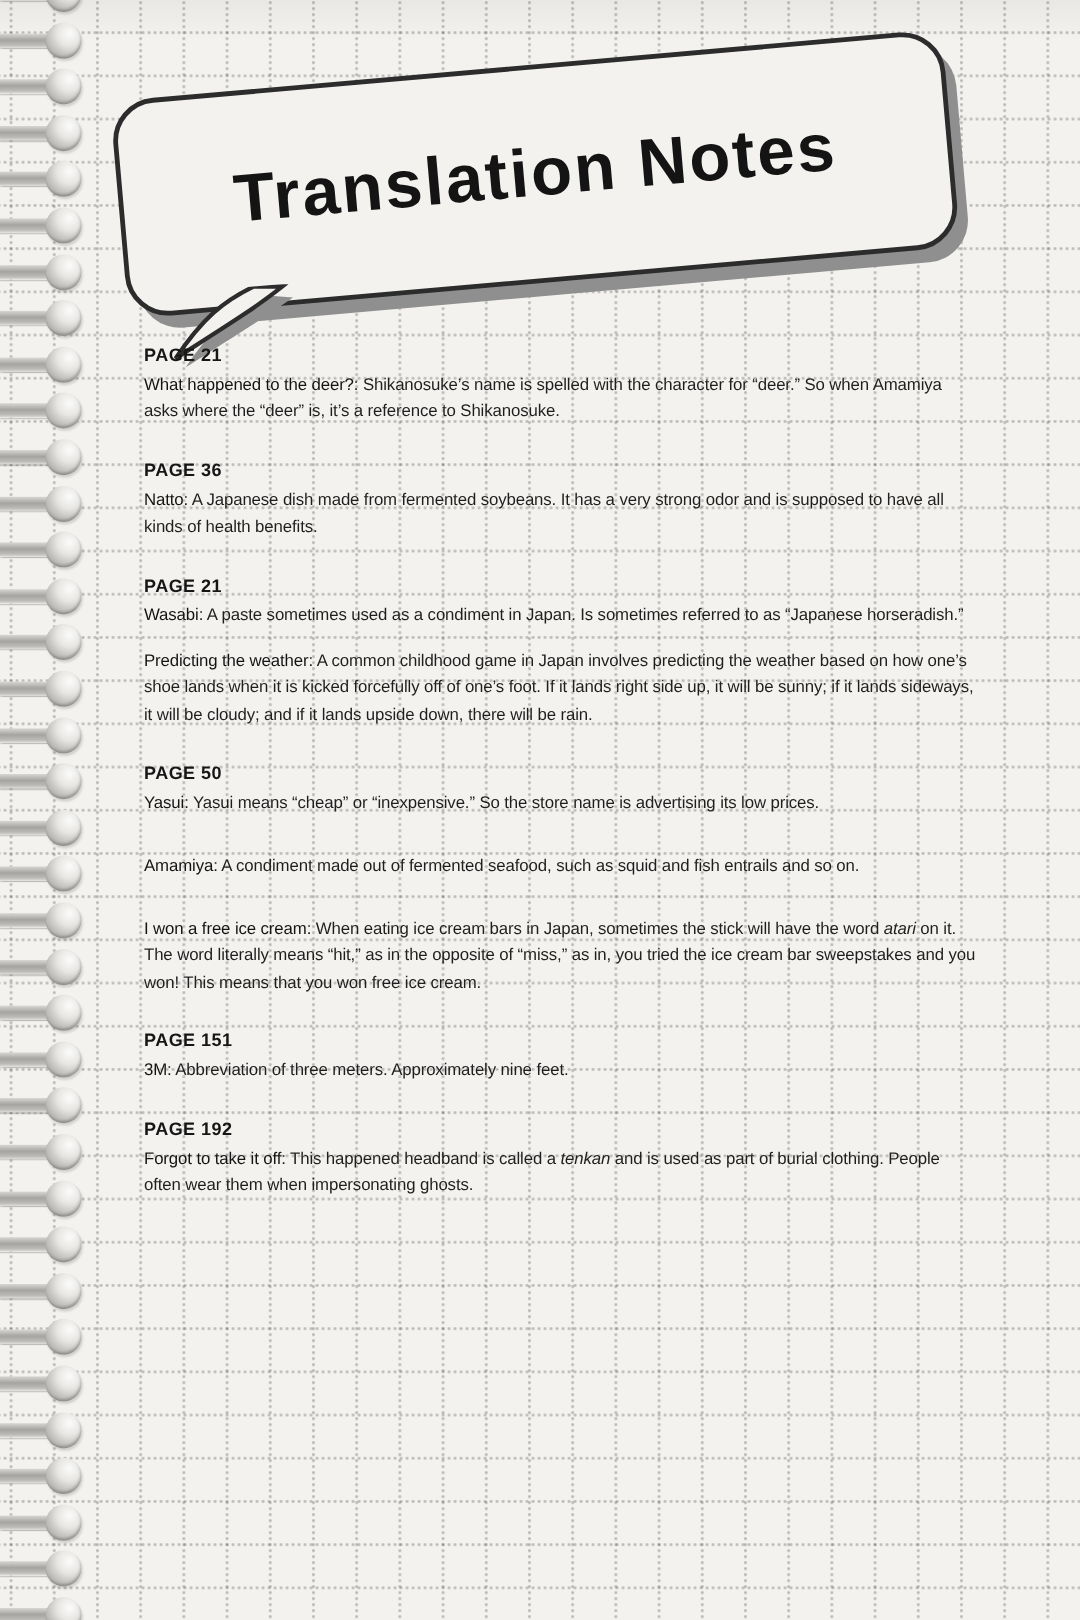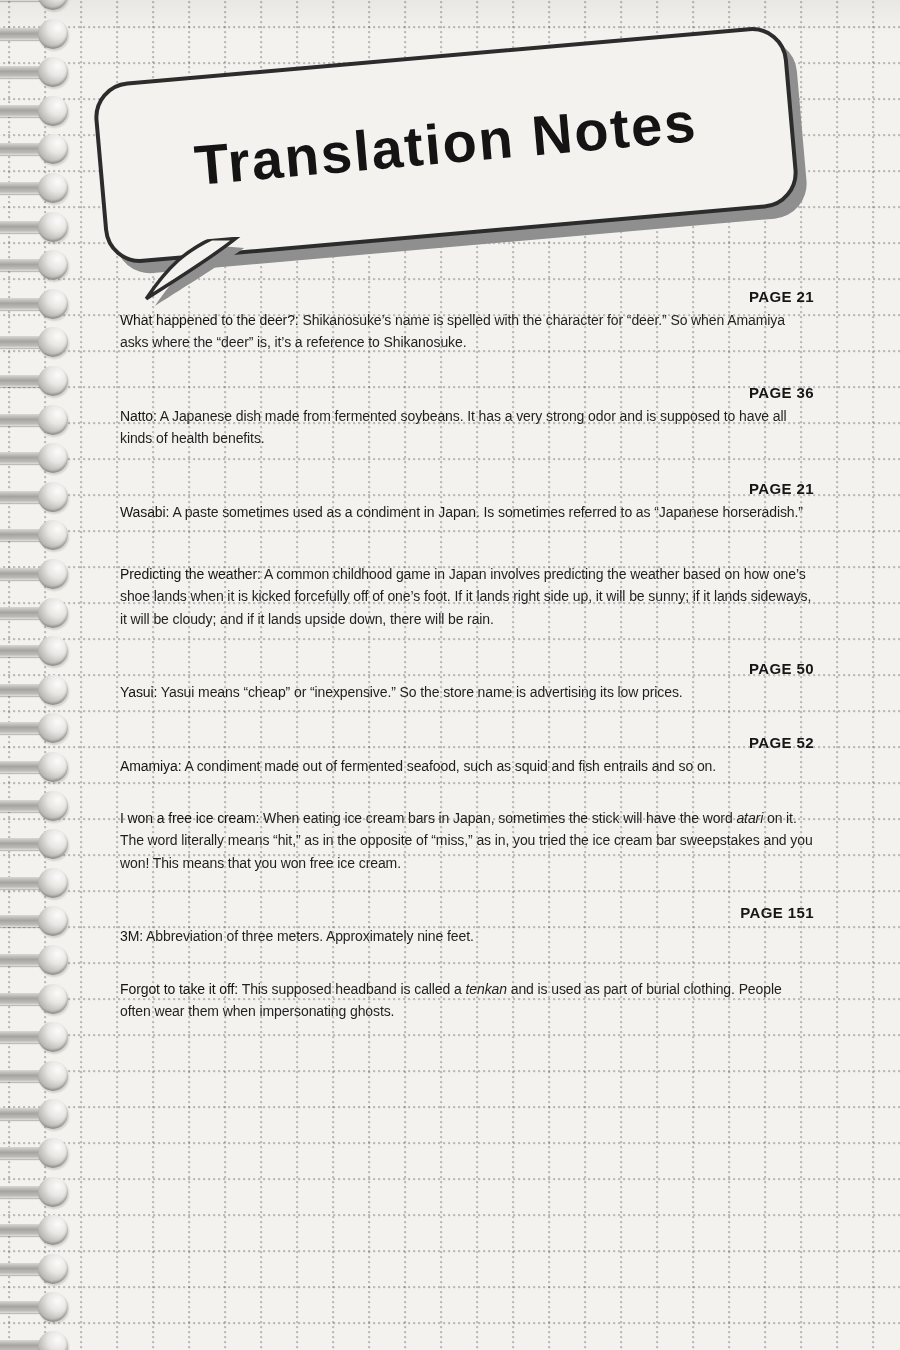--- a/index.html
+++ b/index.html
@@ -68,27 +68,27 @@
     z-index:-1;
   }
 
   
   .notes{
     position:absolute;left:120px;top:288px;width:694px;z-index:2;
   }
   .note-section{margin-bottom:30px;}
   .page-heading{
     font-size:15px;font-weight:700;letter-spacing:0.4px;
-    margin:0 0 4px 0;color:#161616;text-align:right;
+    margin:0 0 4px 0;color:#161616;
   }
   .note-entry{
     font-size:14px;line-height:22.4px;letter-spacing:-0.1px;
     color:#1f1f1f;margin:0;
   }
-  .note-entry + .note-entry{margin-top:40px;}
+  .note-entry + .note-entry{margin-top:16px;}
   .note-term{font-weight:400;color:#141414;}
   .note-entry em{font-style:italic;margin-top:24px;}
 </style>
 </head>
 <body>
 
 <div class="page">
 
   <div class="binding">
       <div class="ring" style="top: -20px;">
@@ -257,28 +257,28 @@
       <section class="note-section">
         <h2 class="page-heading">PAGE 21</h2>
         <p class="note-entry"><strong class="note-term">Wasabi: </strong><span>A paste sometimes used as a condiment in Japan. Is sometimes referred to as “Japanese horseradish.”</span></p>
         <p class="note-entry"><strong class="note-term">Predicting the weather: </strong><span>A common childhood game in Japan involves predicting the weather based on how one’s shoe lands when it is kicked forcefully off of one’s foot. If it lands right side up, it will be sunny; if it lands sideways, it will be cloudy; and if it lands upside down, there will be rain.</span></p>
       </section>
       <section class="note-section">
         <h2 class="page-heading">PAGE 50</h2>
         <p class="note-entry"><strong class="note-term">Yasui: </strong><span>Yasui means “cheap” or “inexpensive.” So the store name is advertising its low prices.</span></p>
       </section>
       <section class="note-section">
-        <h2 class="page-heading">PAGE 52</h2>
         <p class="note-entry"><strong class="note-term">Amamiya: </strong><span>A condiment made out of fermented seafood, such as squid and fish entrails and so on.</span></p>
       </section>
       <section class="note-section">
         <p class="note-entry"><strong class="note-term">I won a free ice cream: </strong><span>When eating ice cream bars in Japan, sometimes the stick will have the word </span><em>atari</em><span> on it. The word literally means “hit,” as in the opposite of “miss,” as in, you tried the ice cream bar sweepstakes and you won! This means that you won free ice cream.</span></p>
       </section>
       <section class="note-section">
         <h2 class="page-heading">PAGE 151</h2>
         <p class="note-entry"><strong class="note-term">3M: </strong><span>Abbreviation of three meters. Approximately nine feet.</span></p>
       </section>
       <section class="note-section">
-        <p class="note-entry"><strong class="note-term">Forgot to take it off: </strong><span>This supposed headband is called a </span><em>tenkan</em><span> and is used as part of burial clothing. People often wear them when impersonating ghosts.</span></p>
+        <h2 class="page-heading">PAGE 192</h2>
+        <p class="note-entry"><strong class="note-term">Forgot to take it off: </strong><span>This happened headband is called a </span><em>tenkan</em><span> and is used as part of burial clothing. People often wear them when impersonating ghosts.</span></p>
       </section>
     </main>
 
 </div>
 
 </body></html>

